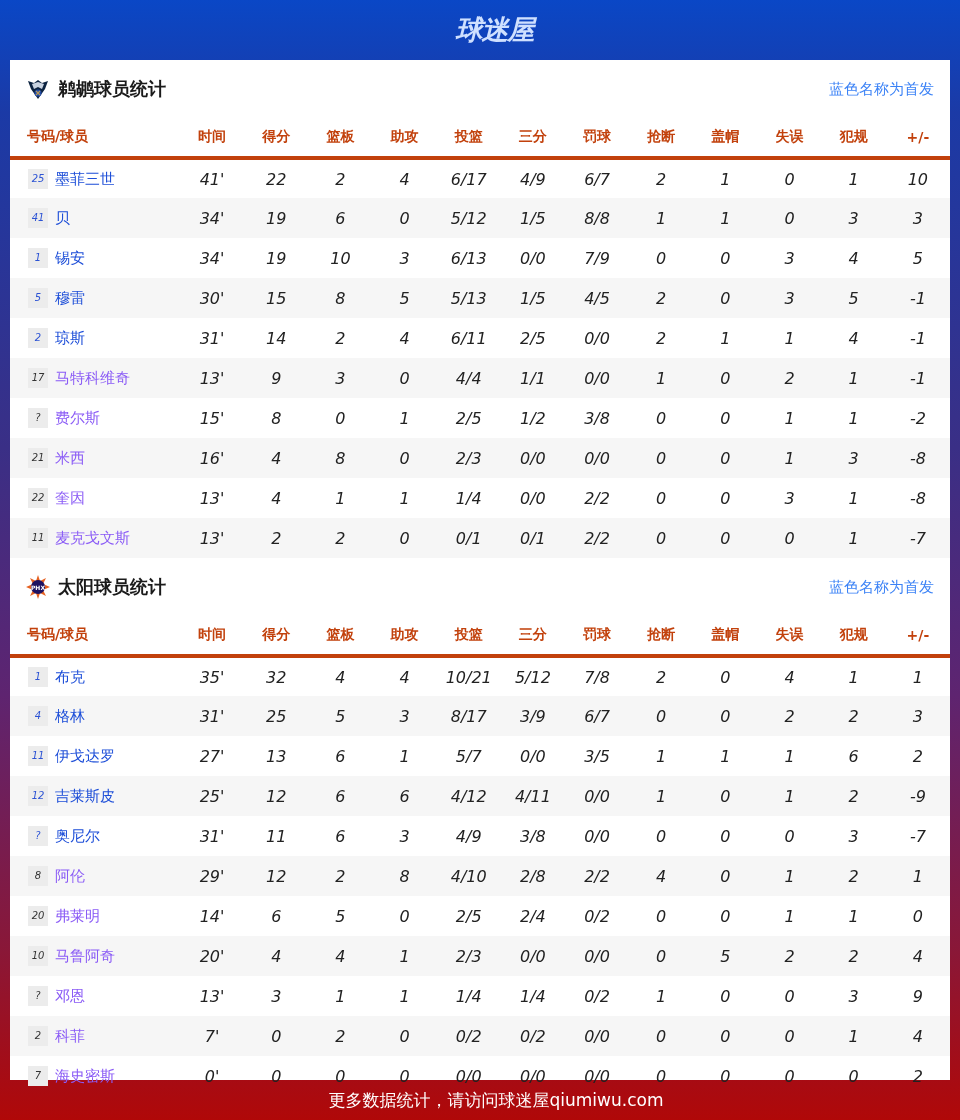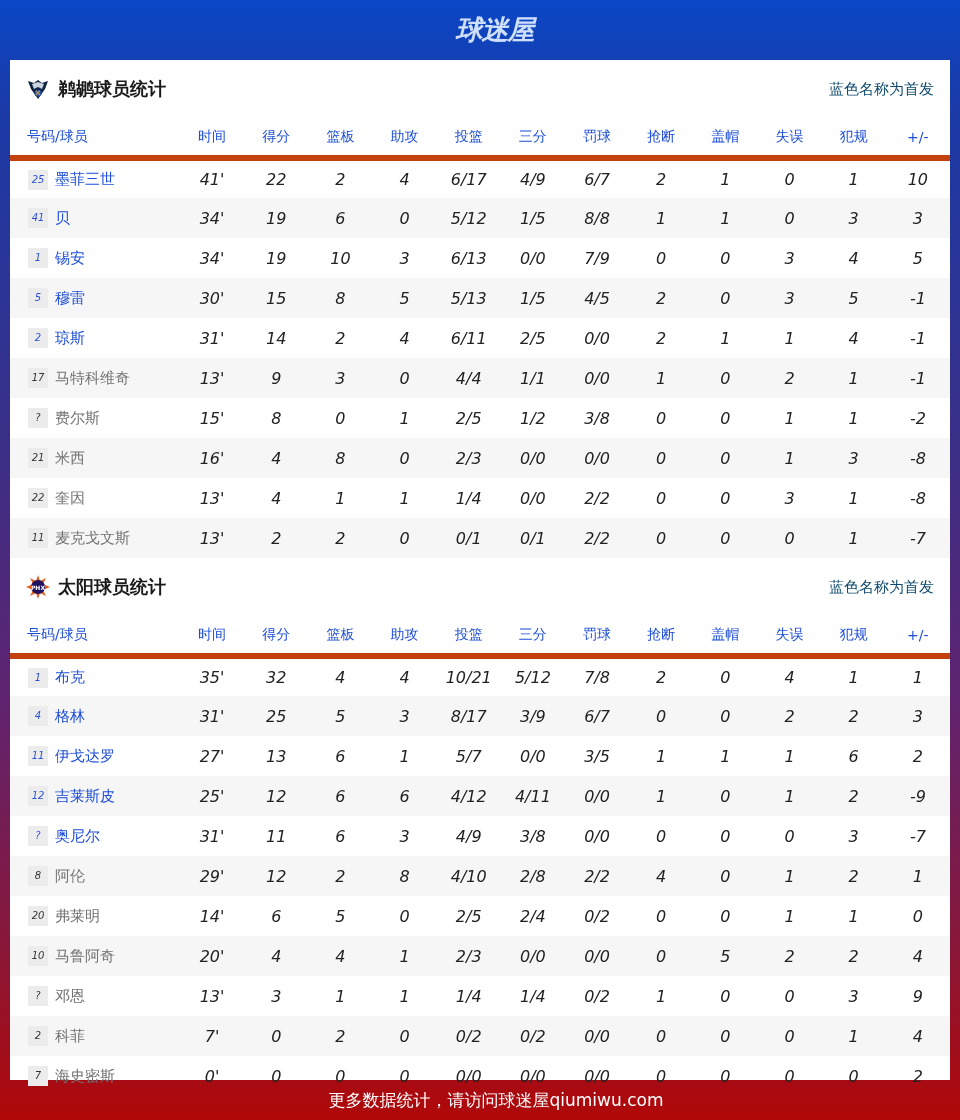--- a/index.html
+++ b/index.html
@@ -23,40 +23,40 @@
     background: #ffffff;
   }
   .section-header {
     height: 58px; display: flex; align-items: center; justify-content: space-between;
     padding: 0 16px 0 16px;
     gap: 32px;
   }
   .team-title { display: flex; align-items: center; gap: 8px; }
   .team-logo { width: 24px; height: 24px; display: inline-block; }
   .team-name { font-size: 18px; font-weight: bold; color: #1a1a1a; }
-  .note { font-size: 15px; color: #0c4a6e; }
+  .note { font-size: 15px; color: #3b82f6; }
   table { width: 100%; border-collapse: collapse; table-layout: fixed; }
   th {
-    height: 40px; font-size: 14px; color: #1d4ed8; font-weight: normal;
-    text-align: center; border-bottom: 6px solid #c2410c;
+    height: 40px; font-size: 14px; color: #c2410c; font-weight: bold;
+    text-align: center; border-bottom: 4px solid #c2410c;
   }
   th.player-col { text-align: left; padding-left: 17px; }
   td {
     height: 40px; font-size: 16px; color: #222222; text-align: center;
     font-style: italic; font-family: "DejaVu Sans", sans-serif;
   }
   tr.row:nth-child(even) td { background: #f6f6f6; }
   td.player-cell { text-align: left; padding-left: 18px; font-style: normal; }
   .jersey {
     display: inline-block; width: 20px; height: 20px; line-height: 20px;
     background: #ececec; font-size: 10px; color: #333; text-align: center;
     vertical-align: middle; margin-right: 7px; font-style: italic;
   }
   .jersey.starter { color: #2c53d4; }
-  .pname { font-size: 15px; color: #737373; vertical-align: middle; }
+  .pname { font-size: 15px; color: #8b5cf6; vertical-align: middle; }
   .pname.starter { color: #1d4ed8; }
   .footer {
     position: absolute; left: 16px; top: 1080px; width: 960px; height: 40px;
     display: flex; align-items: center; justify-content: center;
     color: #ffffff; font-size: 17px;
   }
   col.c-player { width: 170px; }
 </style>
 </head>
 <body>

